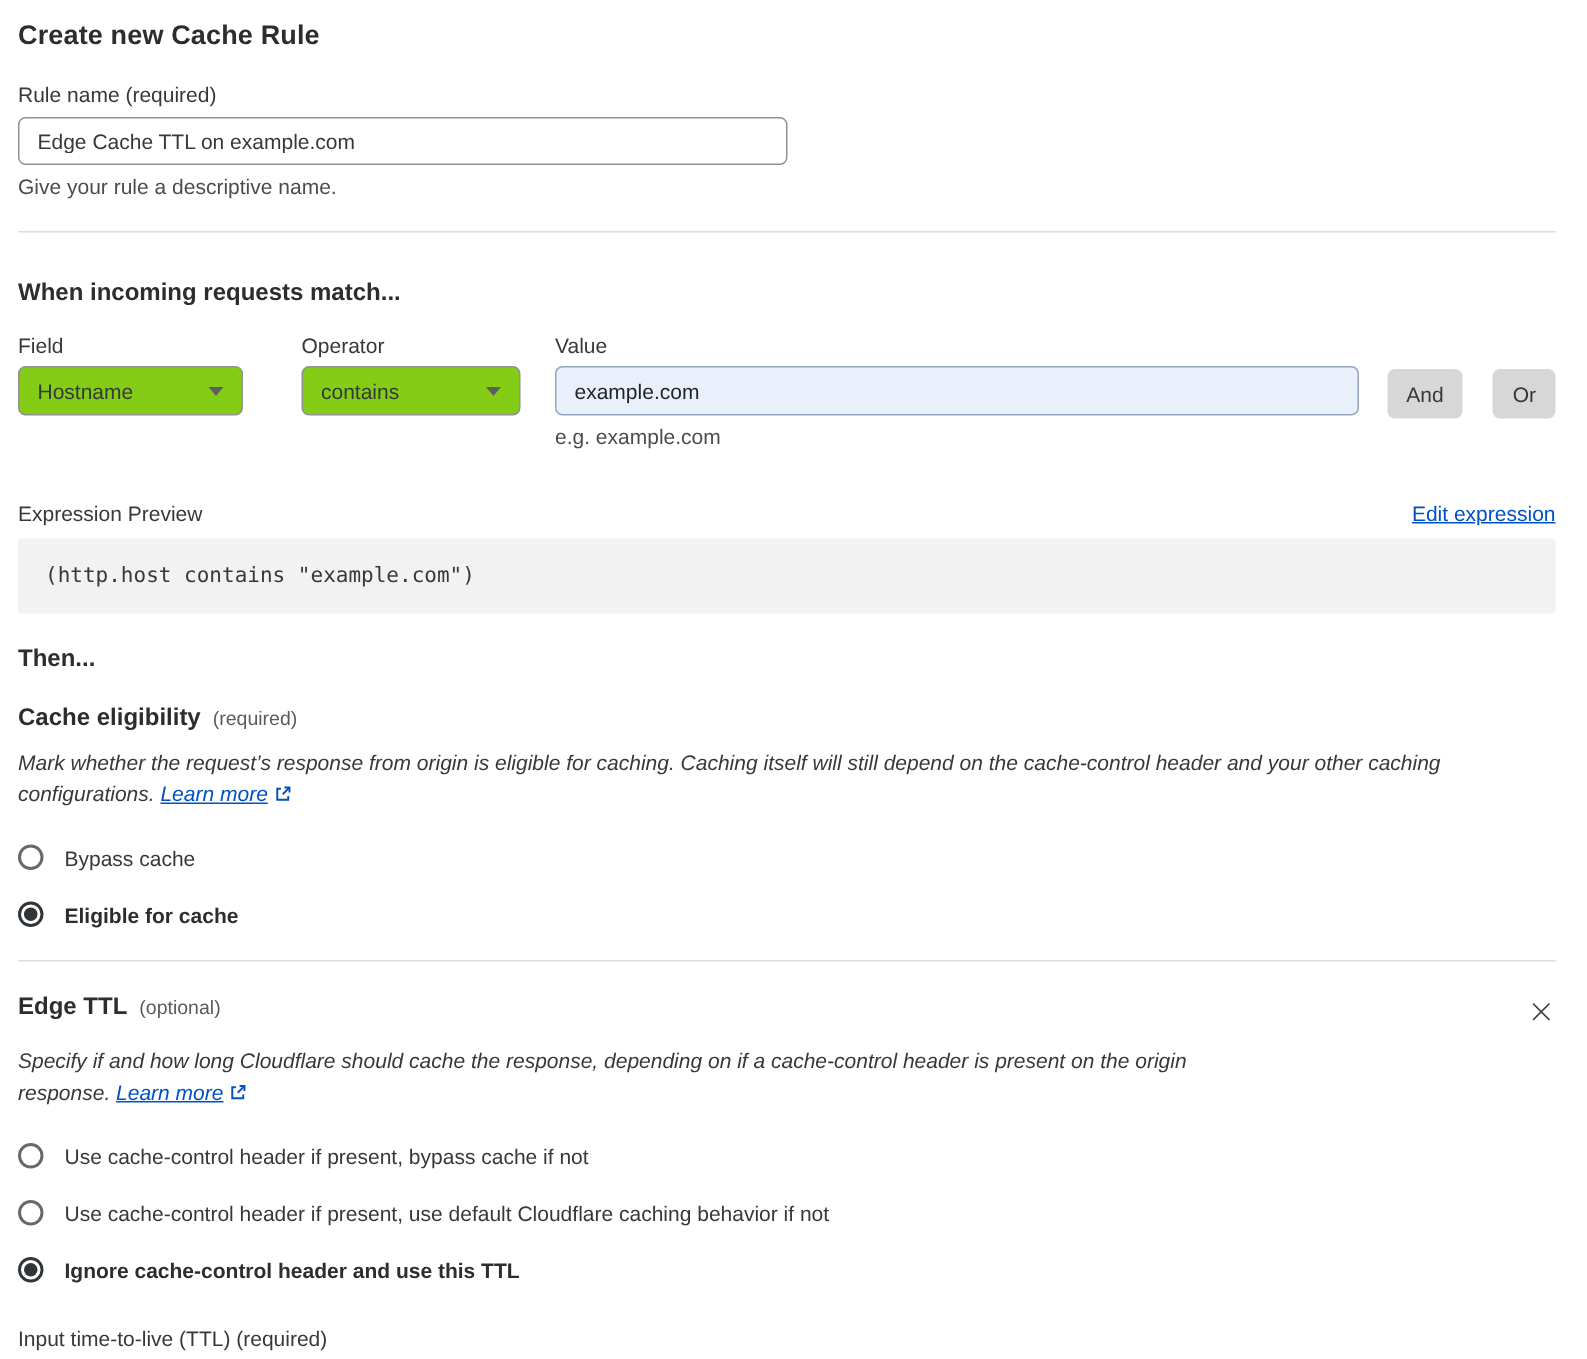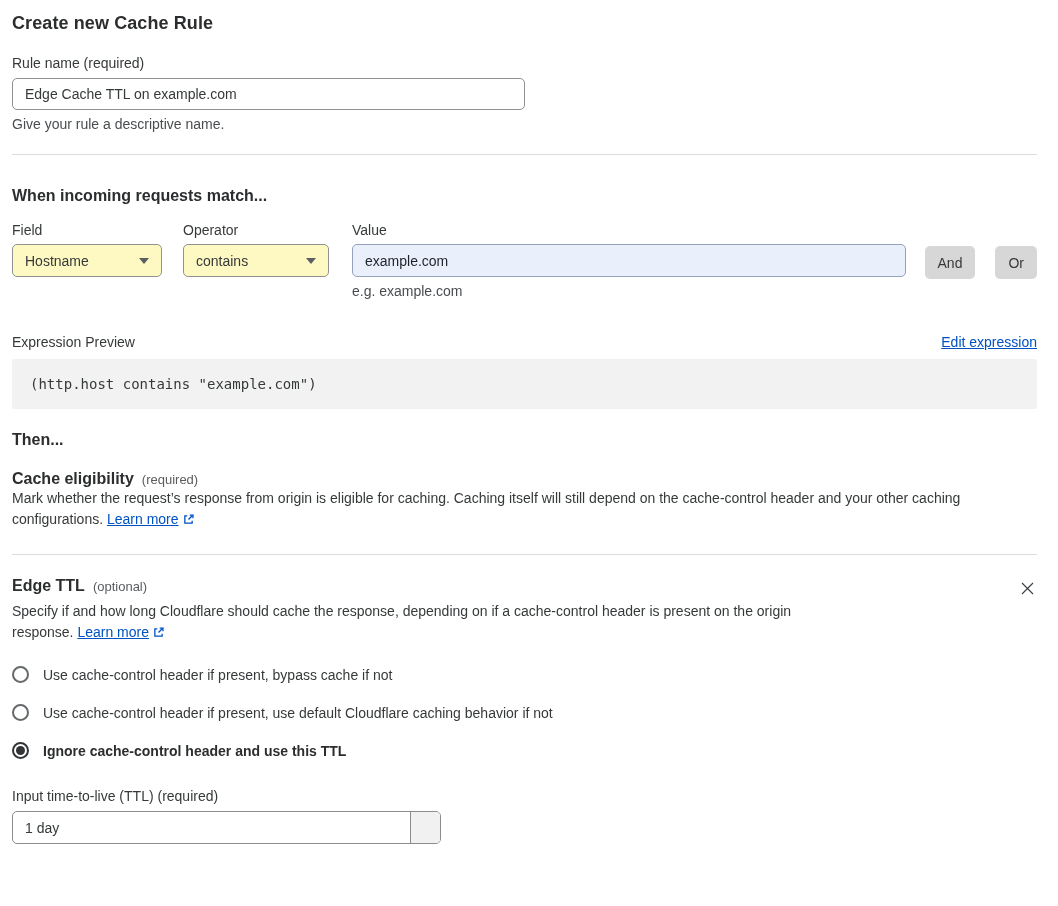--- a/index.html
+++ b/index.html
@@ -26,30 +26,30 @@
   .rule-name-wrap { margin-top: 21px; width: 513px; }
 
   .divider { border: none; border-top: 1px solid #dcdcdc; margin: 22px 0 0 0; }
 
   h2.section-heading { font-size: 16px; font-weight: 700; color: #2b2d2e; margin-top: 32px; }
 
   
   .match-row { display: flex; align-items: flex-start; margin-top: 17px; gap: 11px; }
   .match-col .field-label { margin-bottom: 6px; }
   .select-box {
-    height: 33px; border: 1px solid #919191; border-radius: 5px; background: #fef9c3;
+    height: 33px; border: 1px solid #919191; border-radius: 5px; background: #84cc16;
     display: flex; align-items: center; justify-content: space-between;
     padding: 0 12px; font-size: 14px; color: #36393a; cursor: pointer;
   }
   .caret-down {
     width: 0; height: 0; border-left: 5px solid transparent; border-right: 5px solid transparent;
     border-top: 6px solid #5c5f61; display: inline-block;
   }
   .col-field { width: 150px; }
-  .col-operator { width: 146px; margin-left: 10px; }
+  .col-operator { width: 146px; margin-left: 28px; }
   .col-value { flex: 1; margin-left: 12px; }
   .value-input {
     height: 33px; width: 100%; border: 1px solid #93a2bd; border-radius: 5px;
     background: #e9f0fc; font-family: inherit; font-size: 14px; color: #1f2328;
     padding: 0 12px;
   }
   .connector-btns { display: flex; gap: 20px; margin-left: 8px; padding-top: 24px; }
   .conn-btn {
     height: 33px; border: none; border-radius: 5px; background: #d7d7d7;
     color: #36393a; font-family: inherit; font-size: 14px; padding: 0 13px; cursor: pointer;
@@ -64,21 +64,21 @@
     padding: 17px 18px; font-family: "DejaVu Sans Mono", "Liberation Mono", monospace;
     font-size: 14px; color: #36393a; white-space: pre;
   }
 
   h2.then-heading { font-size: 16px; font-weight: 700; margin-top: 22px; color: #2b2d2e; }
 
   .sub-section-title { margin-top: 21px; display: flex; align-items: baseline; gap: 8px; }
   .sub-section-title .title { font-size: 16px; font-weight: 700; color: #2b2d2e; }
   .sub-section-title .badge { font-size: 13px; color: #595c5e; font-weight: 400; }
 
-  p.description { line-height: 21px; font-size: 14px; color: #36393a; }
+  p.description { margin-top: 10px; line-height: 21px; font-size: 14px; color: #36393a; font-style: italic; }
   p.description.narrow { max-width: 836px; }
   .ext-icon { display: inline-block; vertical-align: -2px; margin-left: 3px; }
 
   
   .radio-row { display: flex; align-items: center; gap: 14px; margin-top: 21px; cursor: pointer; }
   .radio-group { margin-top: 6px; }
   .radio-circle {
     width: 17px; height: 17px; border-radius: 50%; border: 2px solid #66696b; background: #fff;
     flex: 0 0 auto; display: flex; align-items: center; justify-content: center;
   }
@@ -161,20 +161,32 @@
   </div>
   <p class="description">
     <span>Mark whether the request’s response from origin is eligible for caching. Caching itself will still depend on the cache-control header and your other caching configurations.</span>
     <a class="link">Learn more</a><span class="ext-icon"><svg width="13" height="13" viewBox="0 0 16 16" fill="none" stroke="#0051c3" stroke-width="1.6">
           <path d="M6.5 3.5 H3.5 V12.5 H12.5 V9.5"></path>
           <path d="M9.5 2.5 H13.5 V6.5"></path>
           <path d="M13.2 2.8 L8 8"></path>
         </svg></span>
   </p>
 
+  <div class="radio-group">
+    <div class="radio-row">
+      <span class="radio-circle"></span>
+      <span class="radio-label">Bypass cache</span>
+    </div>
+    <div class="radio-row selected">
+      <span class="radio-circle">
+          <span class="radio-dot"></span>
+        </span>
+      <span class="radio-label">Eligible for cache</span>
+    </div>
+  </div>
 
   <hr class="divider">
 
   <div class="edge-ttl-header">
     <div class="sub-section-title" style="margin-top:0">
       <span class="title">Edge TTL</span>
       <span class="badge">(optional)</span>
     </div>
     <button class="close-btn"><svg width="15" height="15" viewBox="0 0 15 15" stroke="#3a3d3f" stroke-width="1.1">
           <line x1="2" y1="2" x2="13" y2="13"></line>

